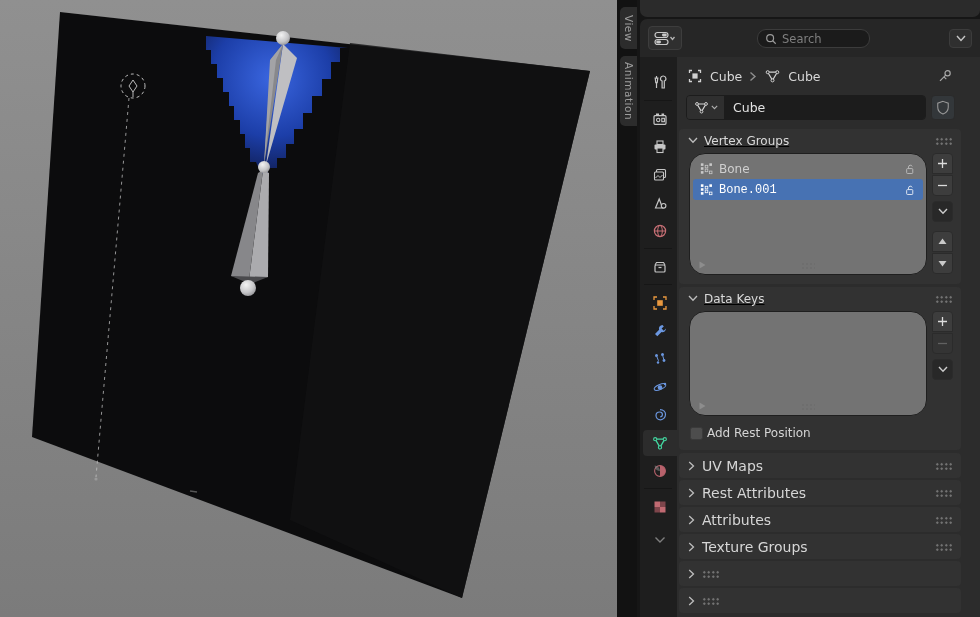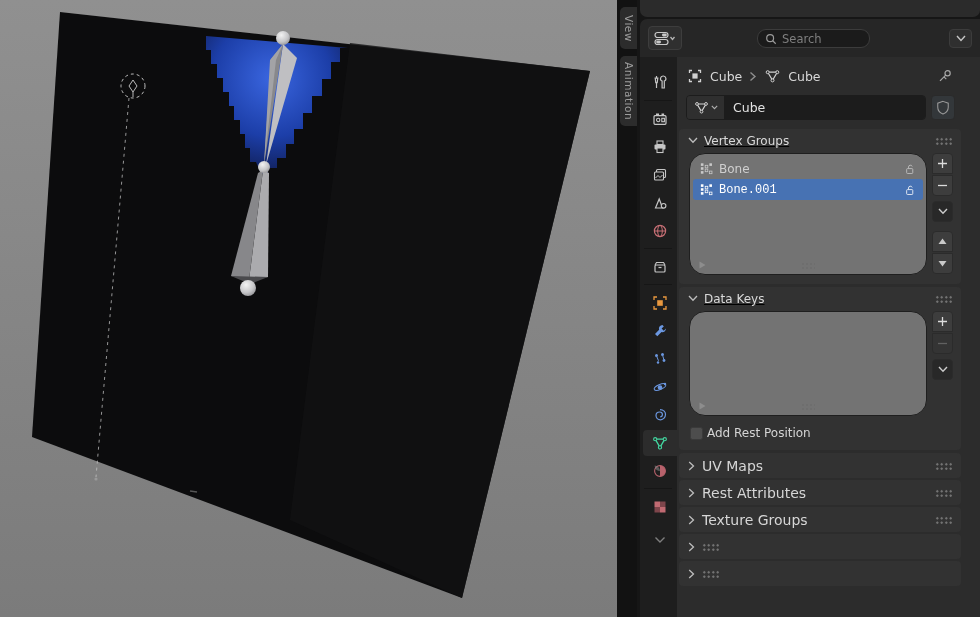--- a/index.html
+++ b/index.html
@@ -483,20 +483,27 @@
           <svg class="ic" width="7" height="10" viewBox="0 0 7 10">
             <polyline points="1.2,1 5.5,5 1.2,9" fill="none" stroke="#bdbdbd" stroke-width="1.3"></polyline>
           </svg>
           <span class="title">Rest Attributes</span>
           <span class="dots"></span>
         </div>
         <div class="cpanel">
           <svg class="ic" width="7" height="10" viewBox="0 0 7 10">
             <polyline points="1.2,1 5.5,5 1.2,9" fill="none" stroke="#bdbdbd" stroke-width="1.3"></polyline>
           </svg>
+          <span class="title">Attributes</span>
+          <span class="dots"></span>
+        </div>
+        <div class="cpanel">
+          <svg class="ic" width="7" height="10" viewBox="0 0 7 10">
+            <polyline points="1.2,1 5.5,5 1.2,9" fill="none" stroke="#bdbdbd" stroke-width="1.3"></polyline>
+          </svg>
           <span class="title">Texture Groups</span>
           <span class="dots"></span>
         </div>
         <div class="cpanel">
           <svg class="ic" width="7" height="10" viewBox="0 0 7 10">
             <polyline points="1.2,1 5.5,5 1.2,9" fill="none" stroke="#bdbdbd" stroke-width="1.3"></polyline>
           </svg>
           <span class="dots"></span>
         </div>
         <div class="cpanel">

